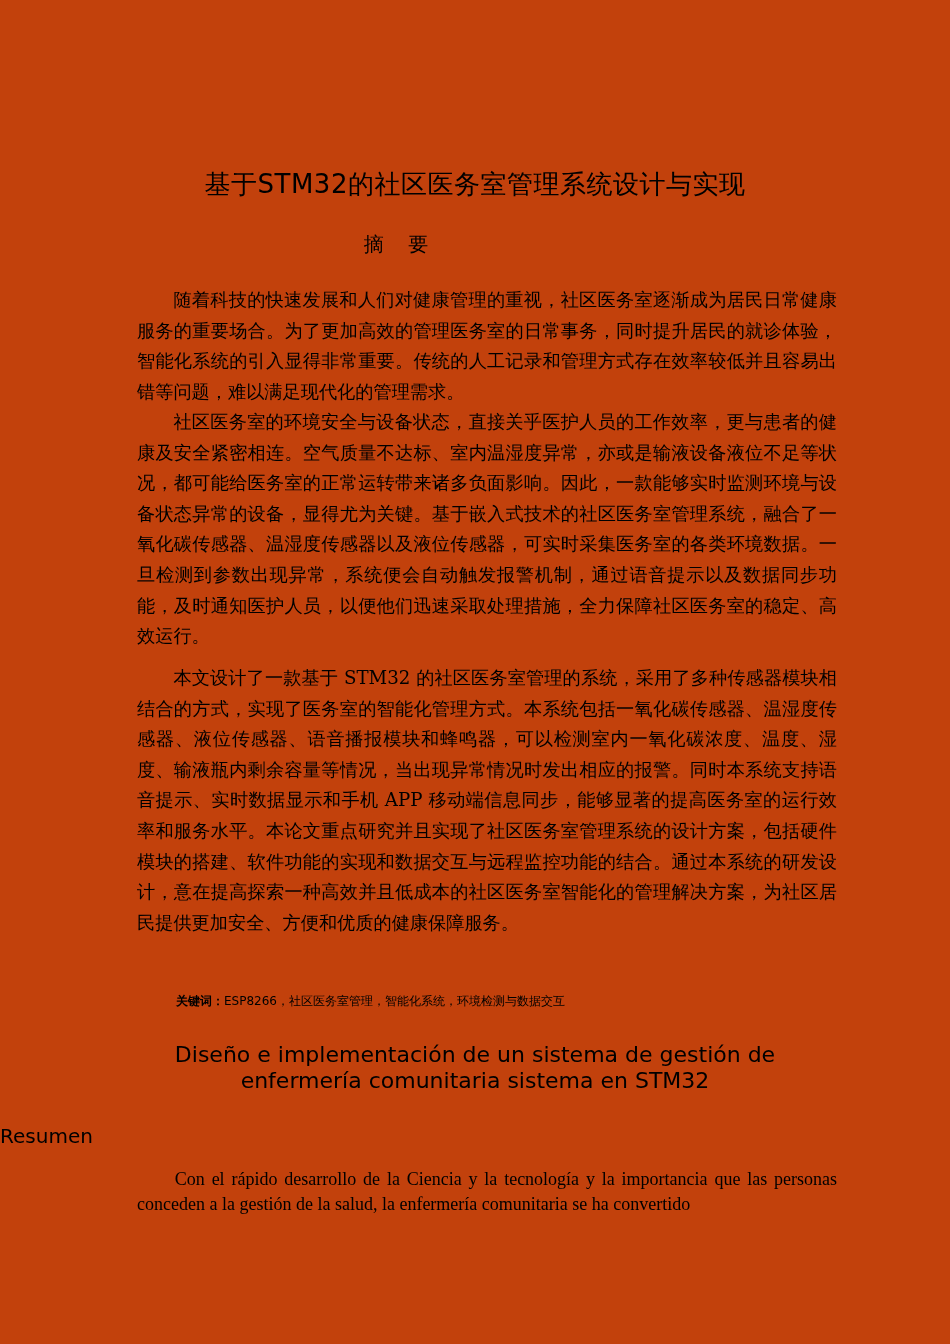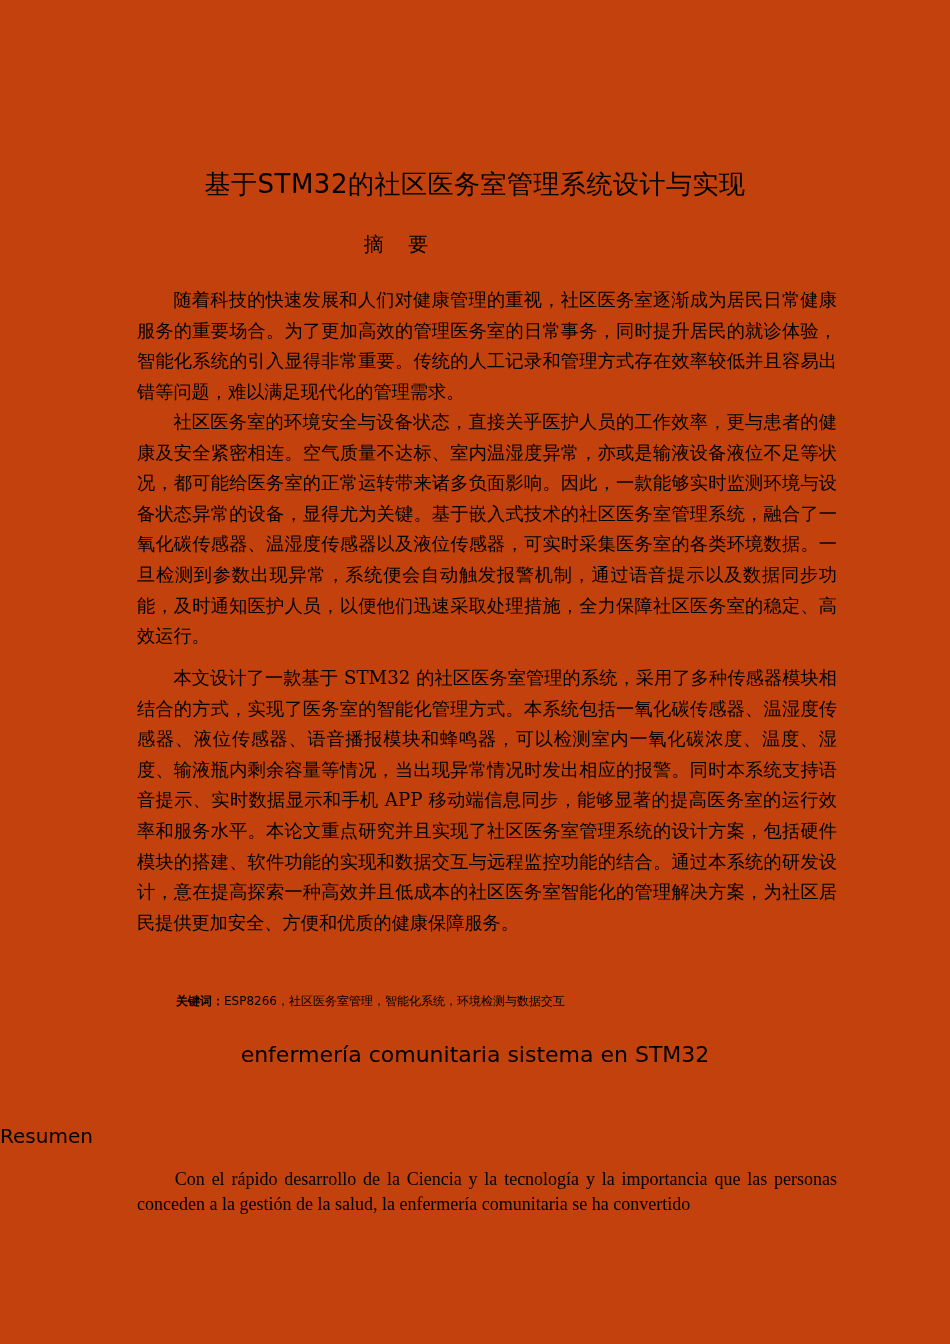--- a/index.html
+++ b/index.html
@@ -59,20 +59,21 @@
   </div>
   <div class="body-cn" style="top:663px;">
     <p>本文设计了一款基于 STM32 的社区医务室管理的系统，采用了多种传感器模块相结合的方式，实现了医务室的智能化管理方式。本系统包括一氧化碳传感器、温湿度传感器、液位传感器、语音播报模块和蜂鸣器，可以检测室内一氧化碳浓度、温度、湿度、输液瓶内剩余容量等情况，当出现异常情况时发出相应的报警。同时本系统支持语音提示、实时数据显示和手机 APP 移动端信息同步，能够显著的提高医务室的运行效率和服务水平。本论文重点研究并且实现了社区医务室管理系统的设计方案，包括硬件模块的搭建、软件功能的实现和数据交互与远程监控功能的结合。通过本系统的研发设计，意在提高探索一种高效并且低成本的社区医务室智能化的管理解决方案，为社区居民提供更加安全、方便和优质的健康保障服务。</p>
   </div>
 
   <div class="keywords">
     <span class="label">关键词：</span><span>ESP8266，社区医务室管理，智能化系统，环境检测与数据交互</span>
   </div>
 
   <div class="title-es">
+    <div>Diseño e implementación de un sistema de gestión de</div>
     <div>enfermería comunitaria sistema en STM32</div>
   </div>
 
   <div class="abstract-head-es">Resumen</div>
 
   <div class="body-es">
     <p>Con el rápido desarrollo de la Ciencia y la tecnología y la importancia que las personas conceden a la gestión de la salud, la enfermería comunitaria se ha convertido</p>
   </div>
 
 </div>

